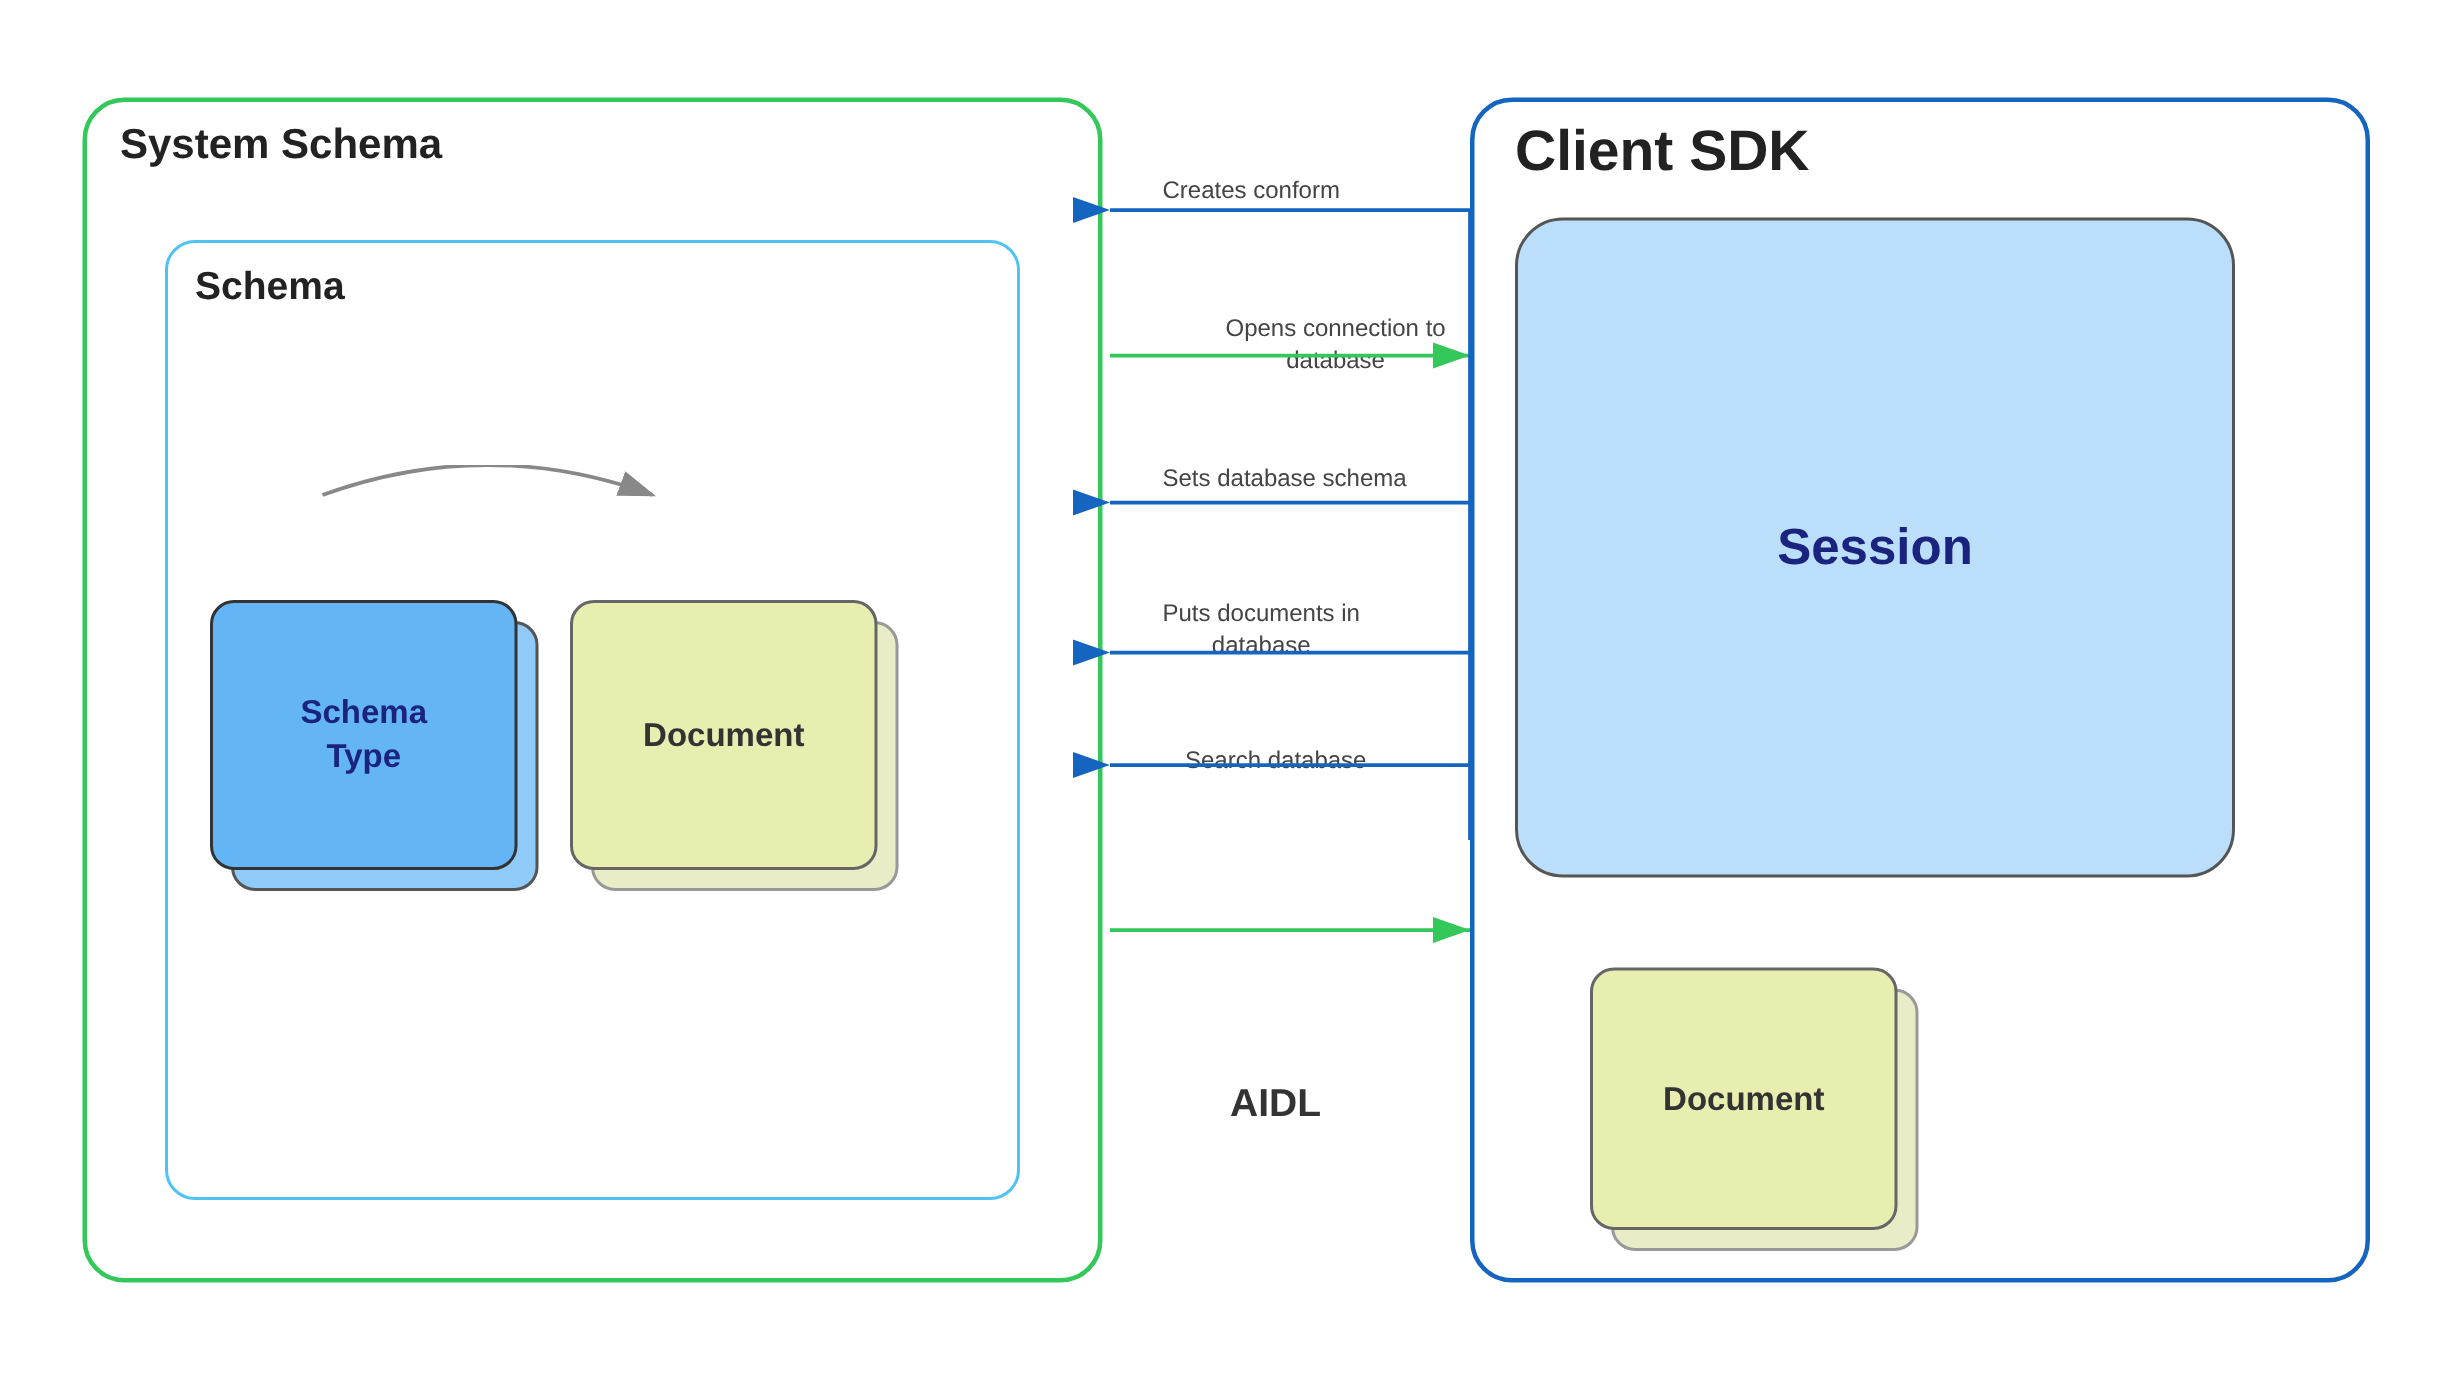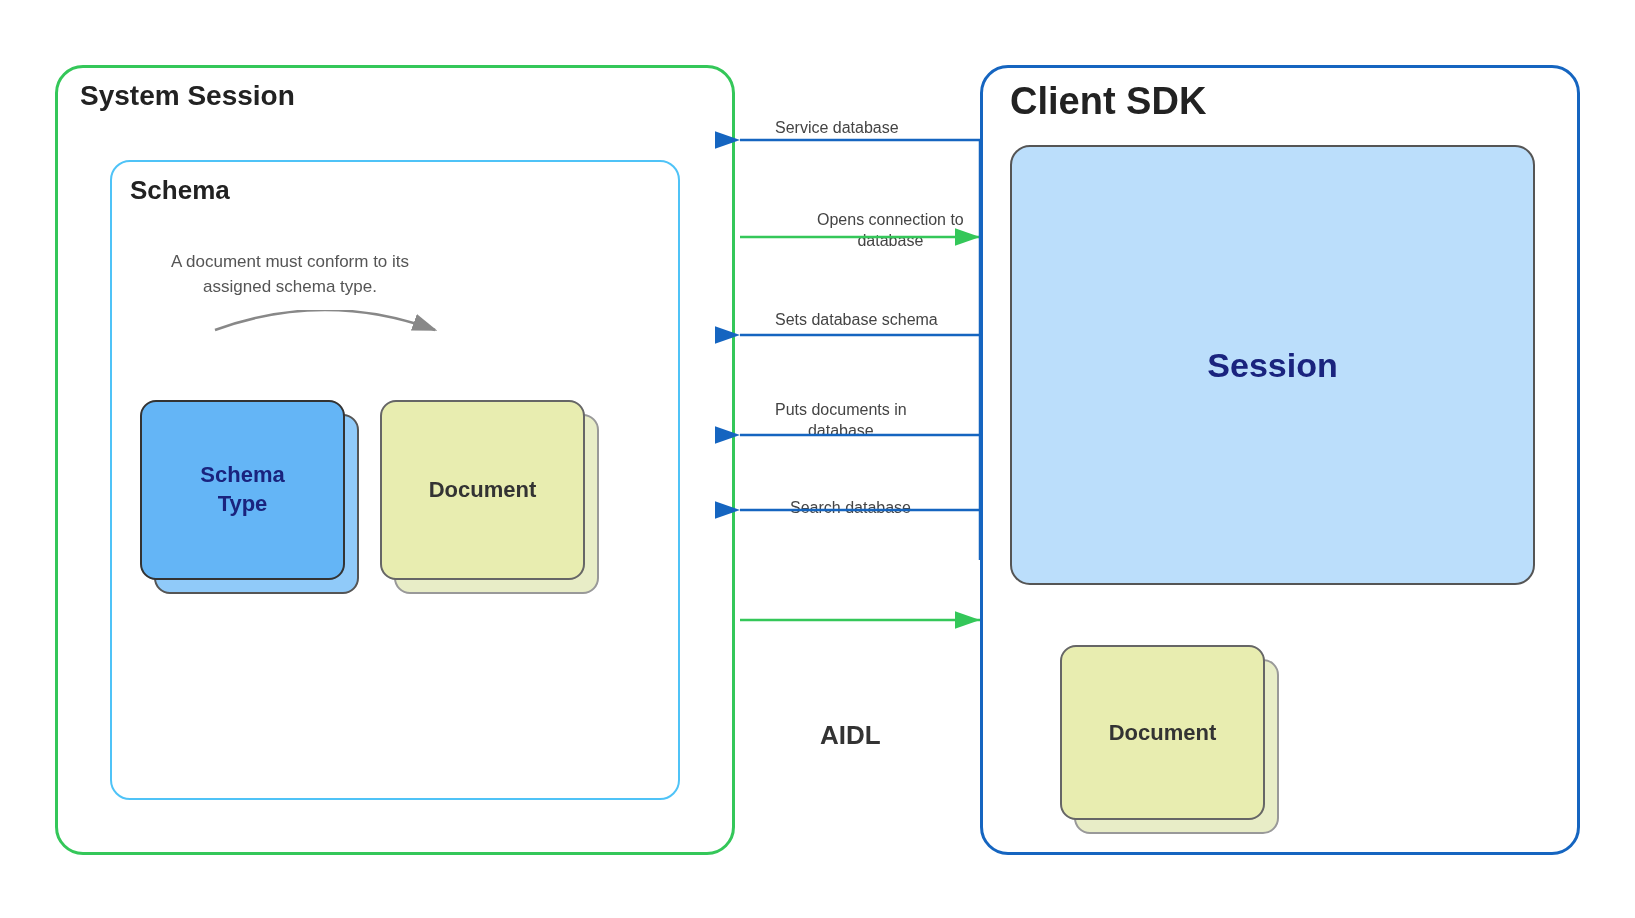--- a/index.html
+++ b/index.html
@@ -173,25 +173,25 @@
       font-size: 38px;
       font-weight: 600;
       color: #222;
     }
 
     
     .session-card {
       position: absolute;
       left: 1010px;
       top: 145px;
-      width: 525px;
+      width: 480px;
       height: 440px;
       background: #bbdefb;
       border: 2.5px solid #555;
-      border-radius: 20px;
+      border-radius: 32px;
       display: flex;
       align-items: center;
       justify-content: center;
     }
 
     .session-label {
       font-size: 34px;
       font-weight: 700;
       color: #1a237e;
     }
@@ -259,26 +259,25 @@
       height: 918px;
       pointer-events: none;
     }
   </style>
 </head>
 <body>
 
 <div class="diagram-container">
 
   <div class="system-service-box"></div>
-  <div class="system-service-label">System Session</div>
+  <div class="system-service-label">System Schema</div>
 
   <div class="schema-box"></div>
   <div class="schema-label">Schema</div>
 
-  <div class="schema-desc">A document must conform to its assigned schema type.</div>
 
   <svg class="curved-arrow-svg" viewBox="0 0 340 90">
     <defs>
       <marker id="arrowGray" markerWidth="10" markerHeight="7" refX="9" refY="3.5" orient="auto">
         <polygon points="0 0, 10 3.5, 0 7" fill="#888"></polygon>
       </marker>
     </defs>
 
     <path d="M 60 20 Q 170 -20 280 20" stroke="#888" stroke-width="2.5" fill="none" marker-end="url(#arrowGray)"></path>
   </svg>
@@ -300,21 +299,21 @@
     <span class="session-label">Session</span>
   </div>
 
   <div class="document-stack-sdk">
     <div class="document-back-sdk"></div>
     <div class="document-front-sdk">Document</div>
   </div>
 
   <div class="aidl-label">AIDL</div>
 
-  <div class="arrow-label" style="left: 775px; top: 118px;">Service database</div>
+  <div class="arrow-label" style="left: 775px; top: 118px;">Creates conform</div>
   <div class="arrow-label" style="left: 817px; top: 210px;">Opens connection to<br>database</div>
   <div class="arrow-label" style="left: 775px; top: 310px;">Sets database schema</div>
   <div class="arrow-label" style="left: 775px; top: 400px;">Puts documents in<br>database</div>
   <div class="arrow-label" style="left: 790px; top: 498px;">Search database</div>
 
   <svg class="arrows-svg" viewBox="0 0 1635 918">
     <defs>
 
       <marker id="arrowBlueLeft" markerWidth="10" markerHeight="7" refX="0" refY="3.5" orient="auto">
         <polygon points="10 0, 0 3.5, 10 7" fill="#1565c0"></polygon>

